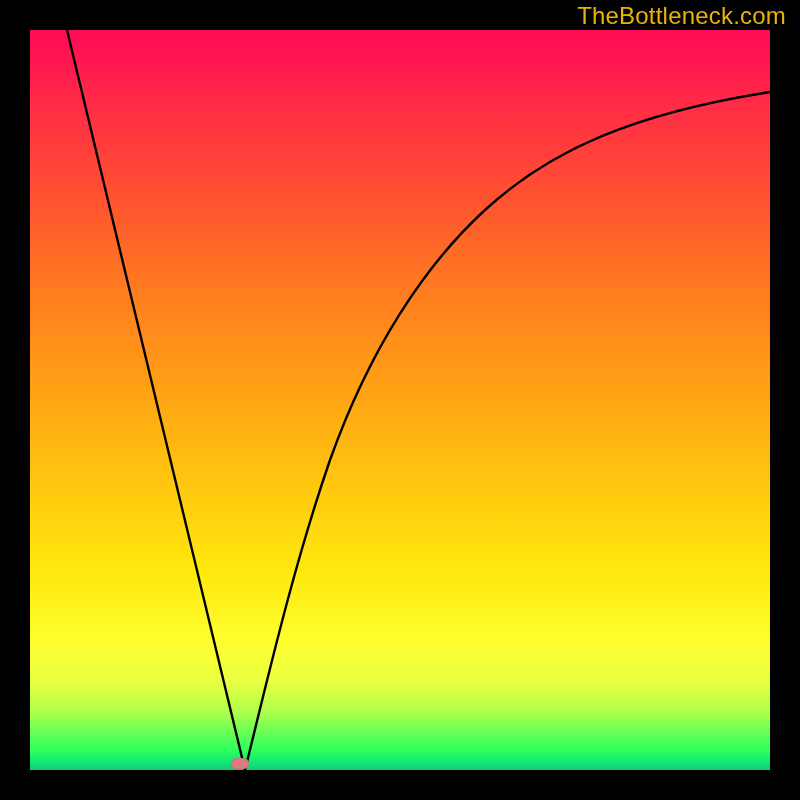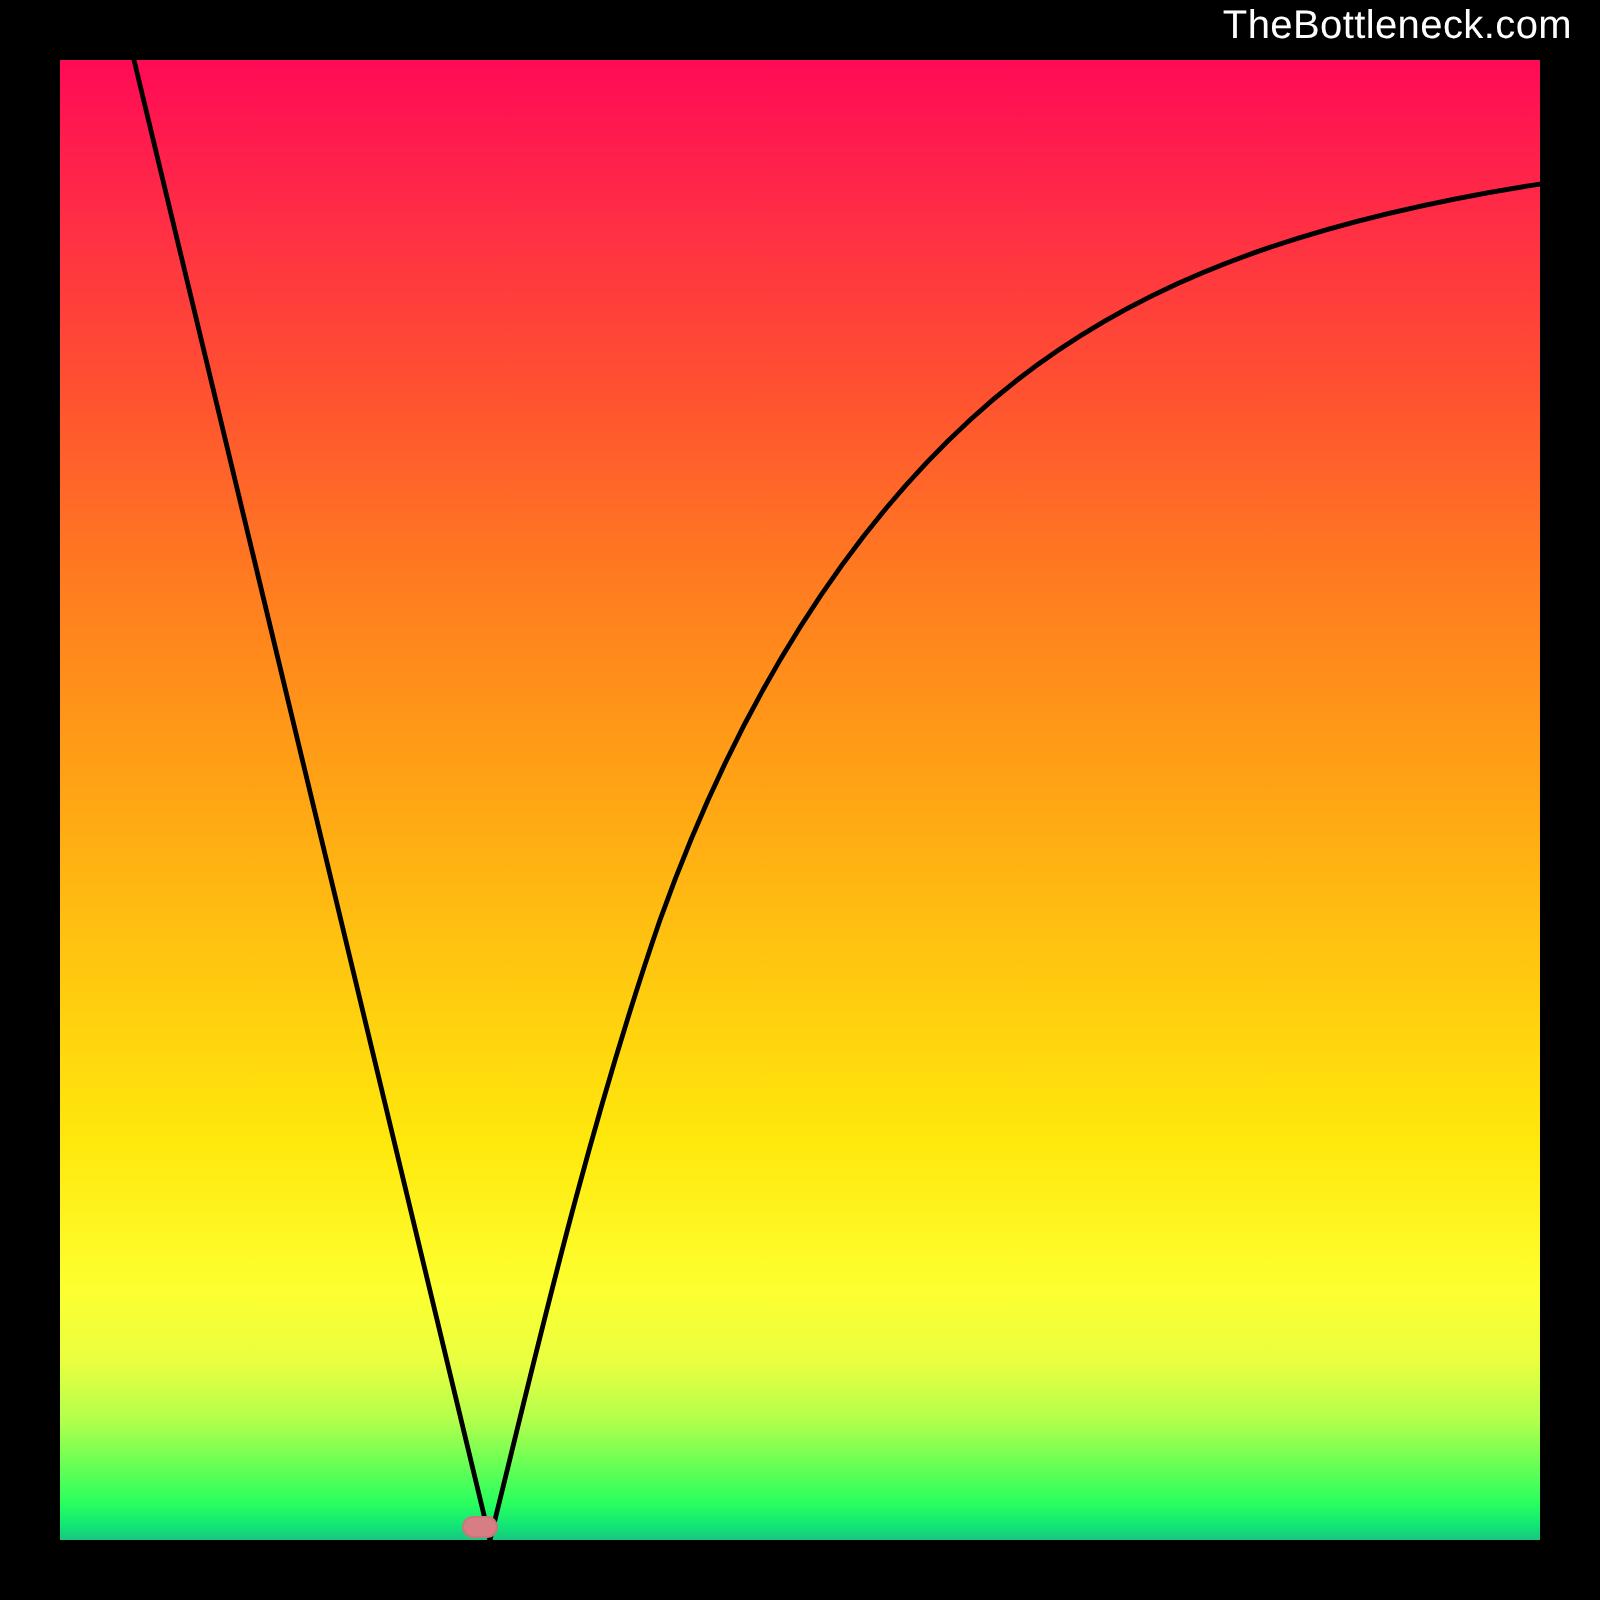--- a/index.html
+++ b/index.html
@@ -39,22 +39,22 @@
       #66ff55 95%,
       #2aff5e 97.5%,
       #12e676 99%,
       #18c77e 100%
     );
   }
   .watermark {
     position: absolute;
     top: 2px;
     right: 14px;
-    color: #ffffff;
-    font-size: 20px;
+    color: #eab308;
+    font-size: 24px;
     letter-spacing: 0.2px;
     font-weight: 500;
     user-select: none;
   }
   svg.curve {
     position: absolute;
     left: 0;
     top: 0;
     width: 740px;
     height: 740px;

